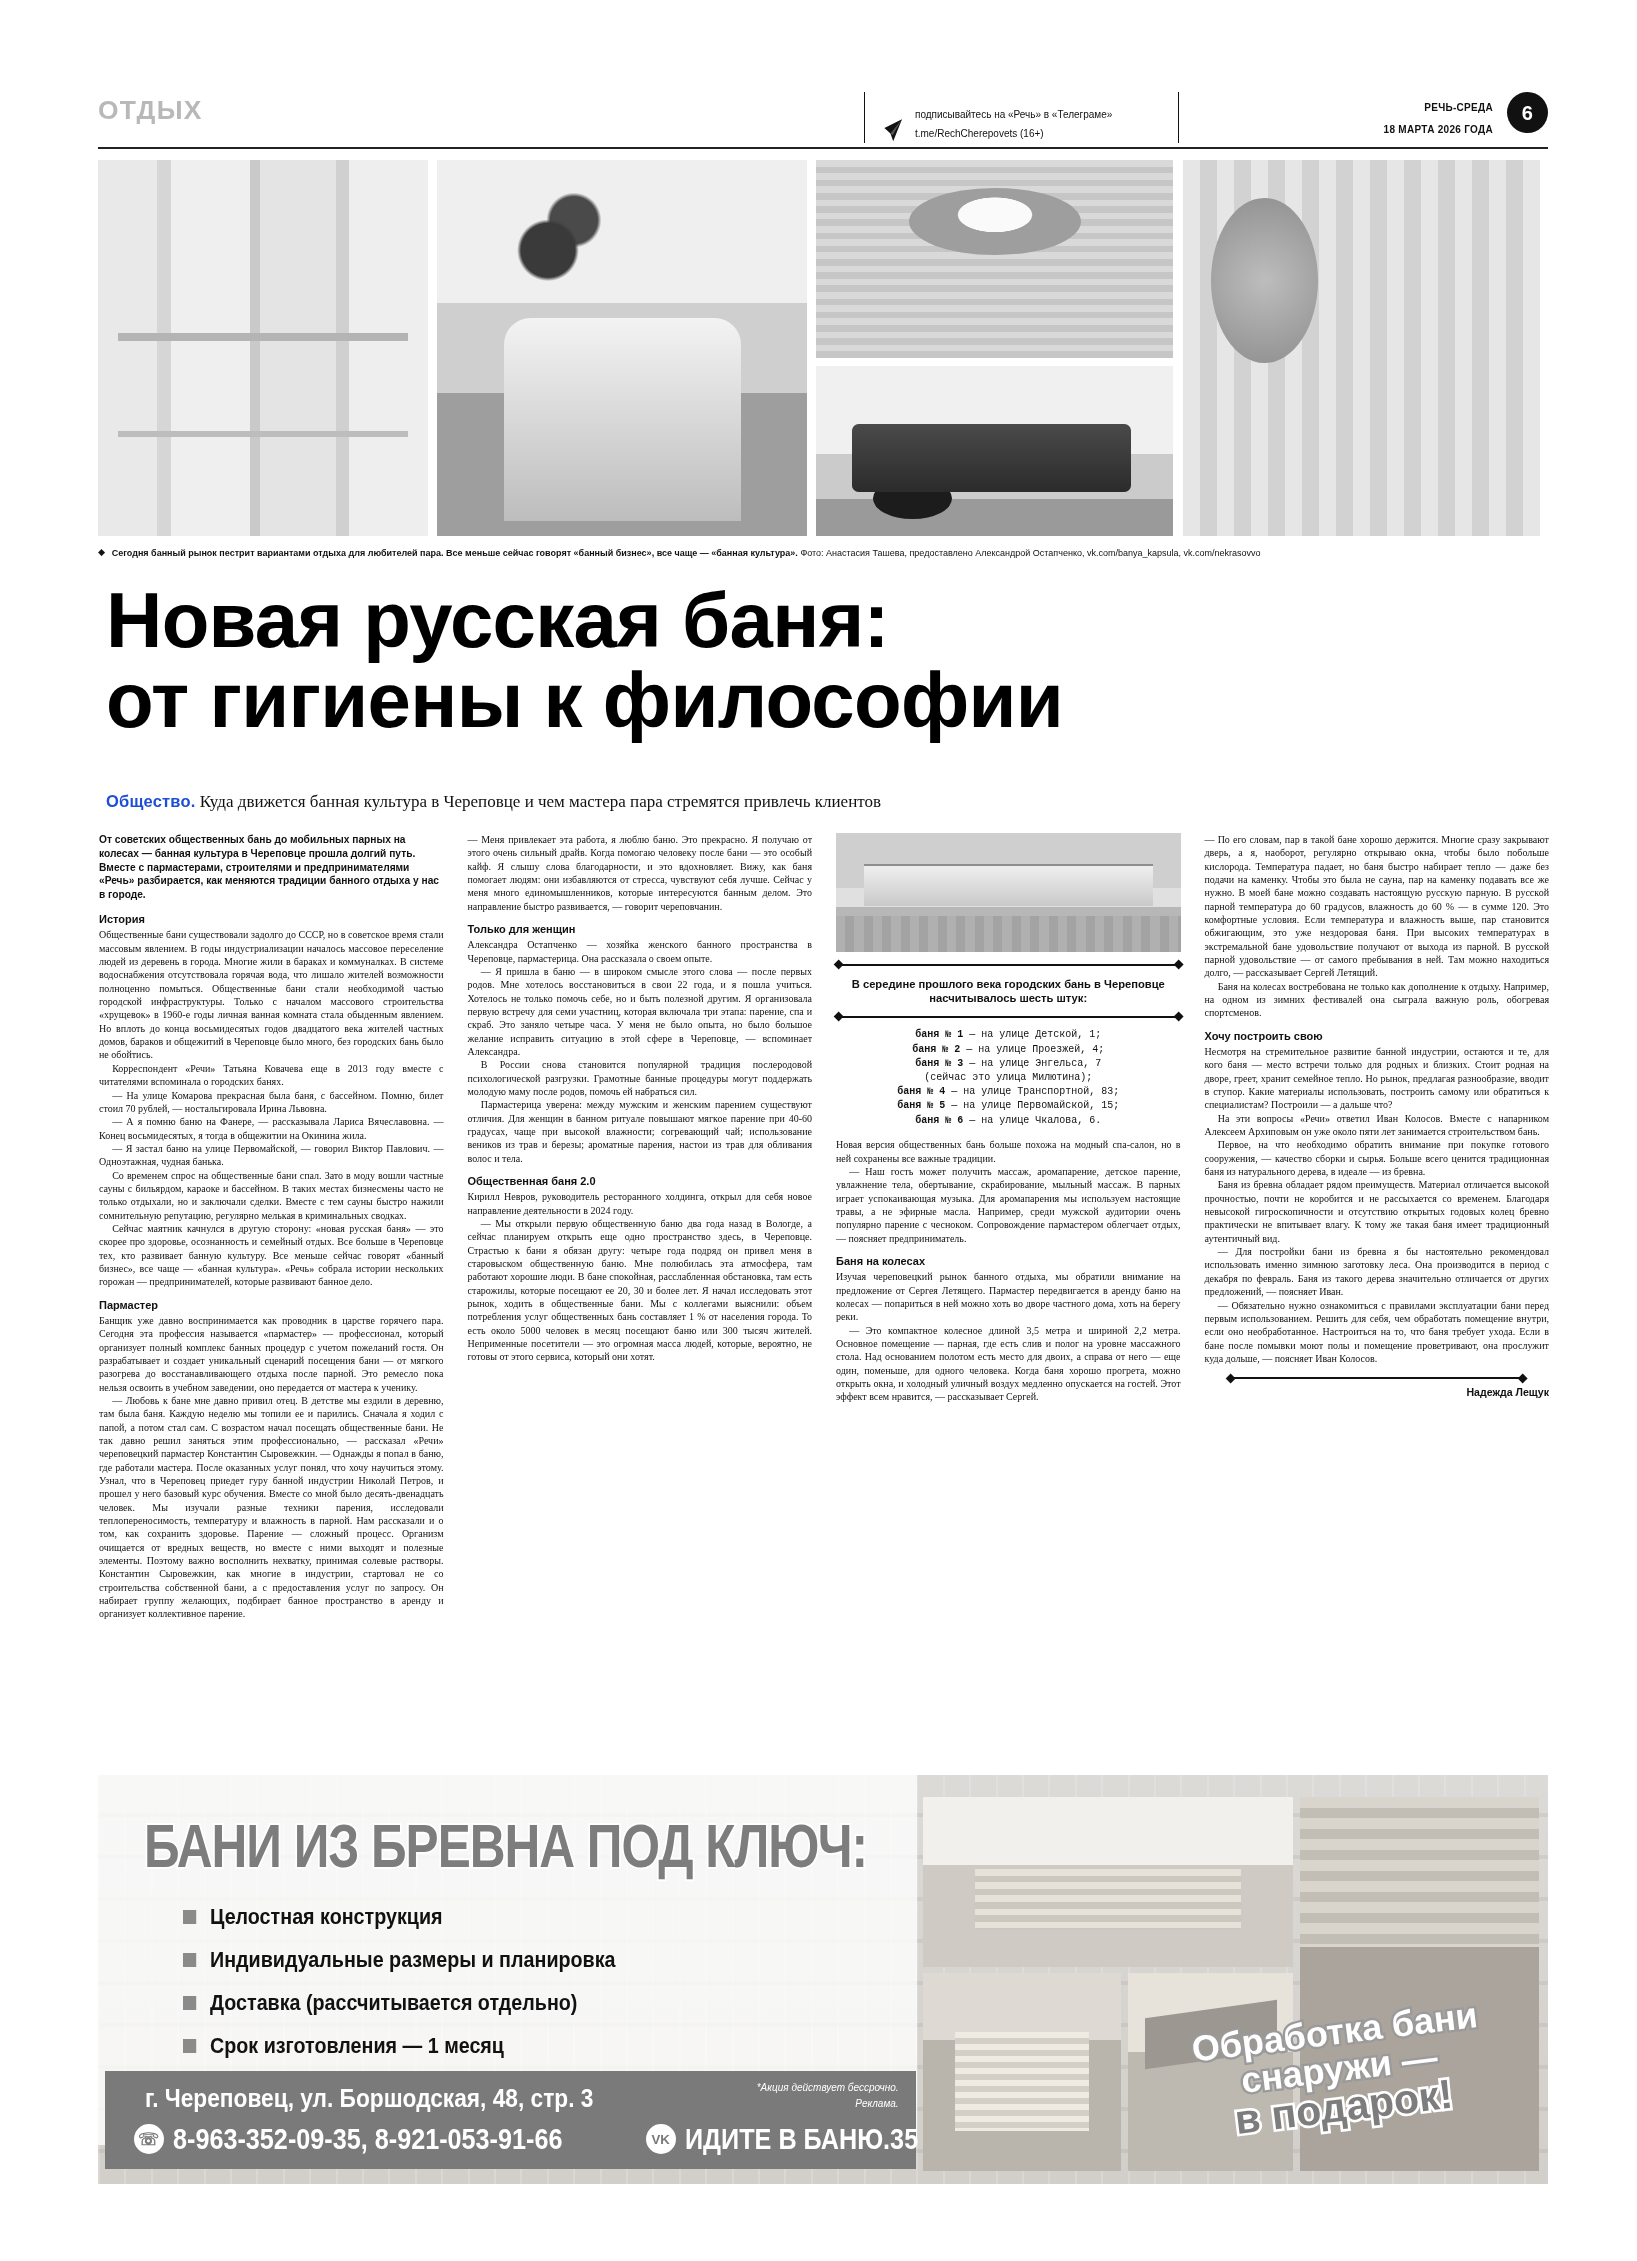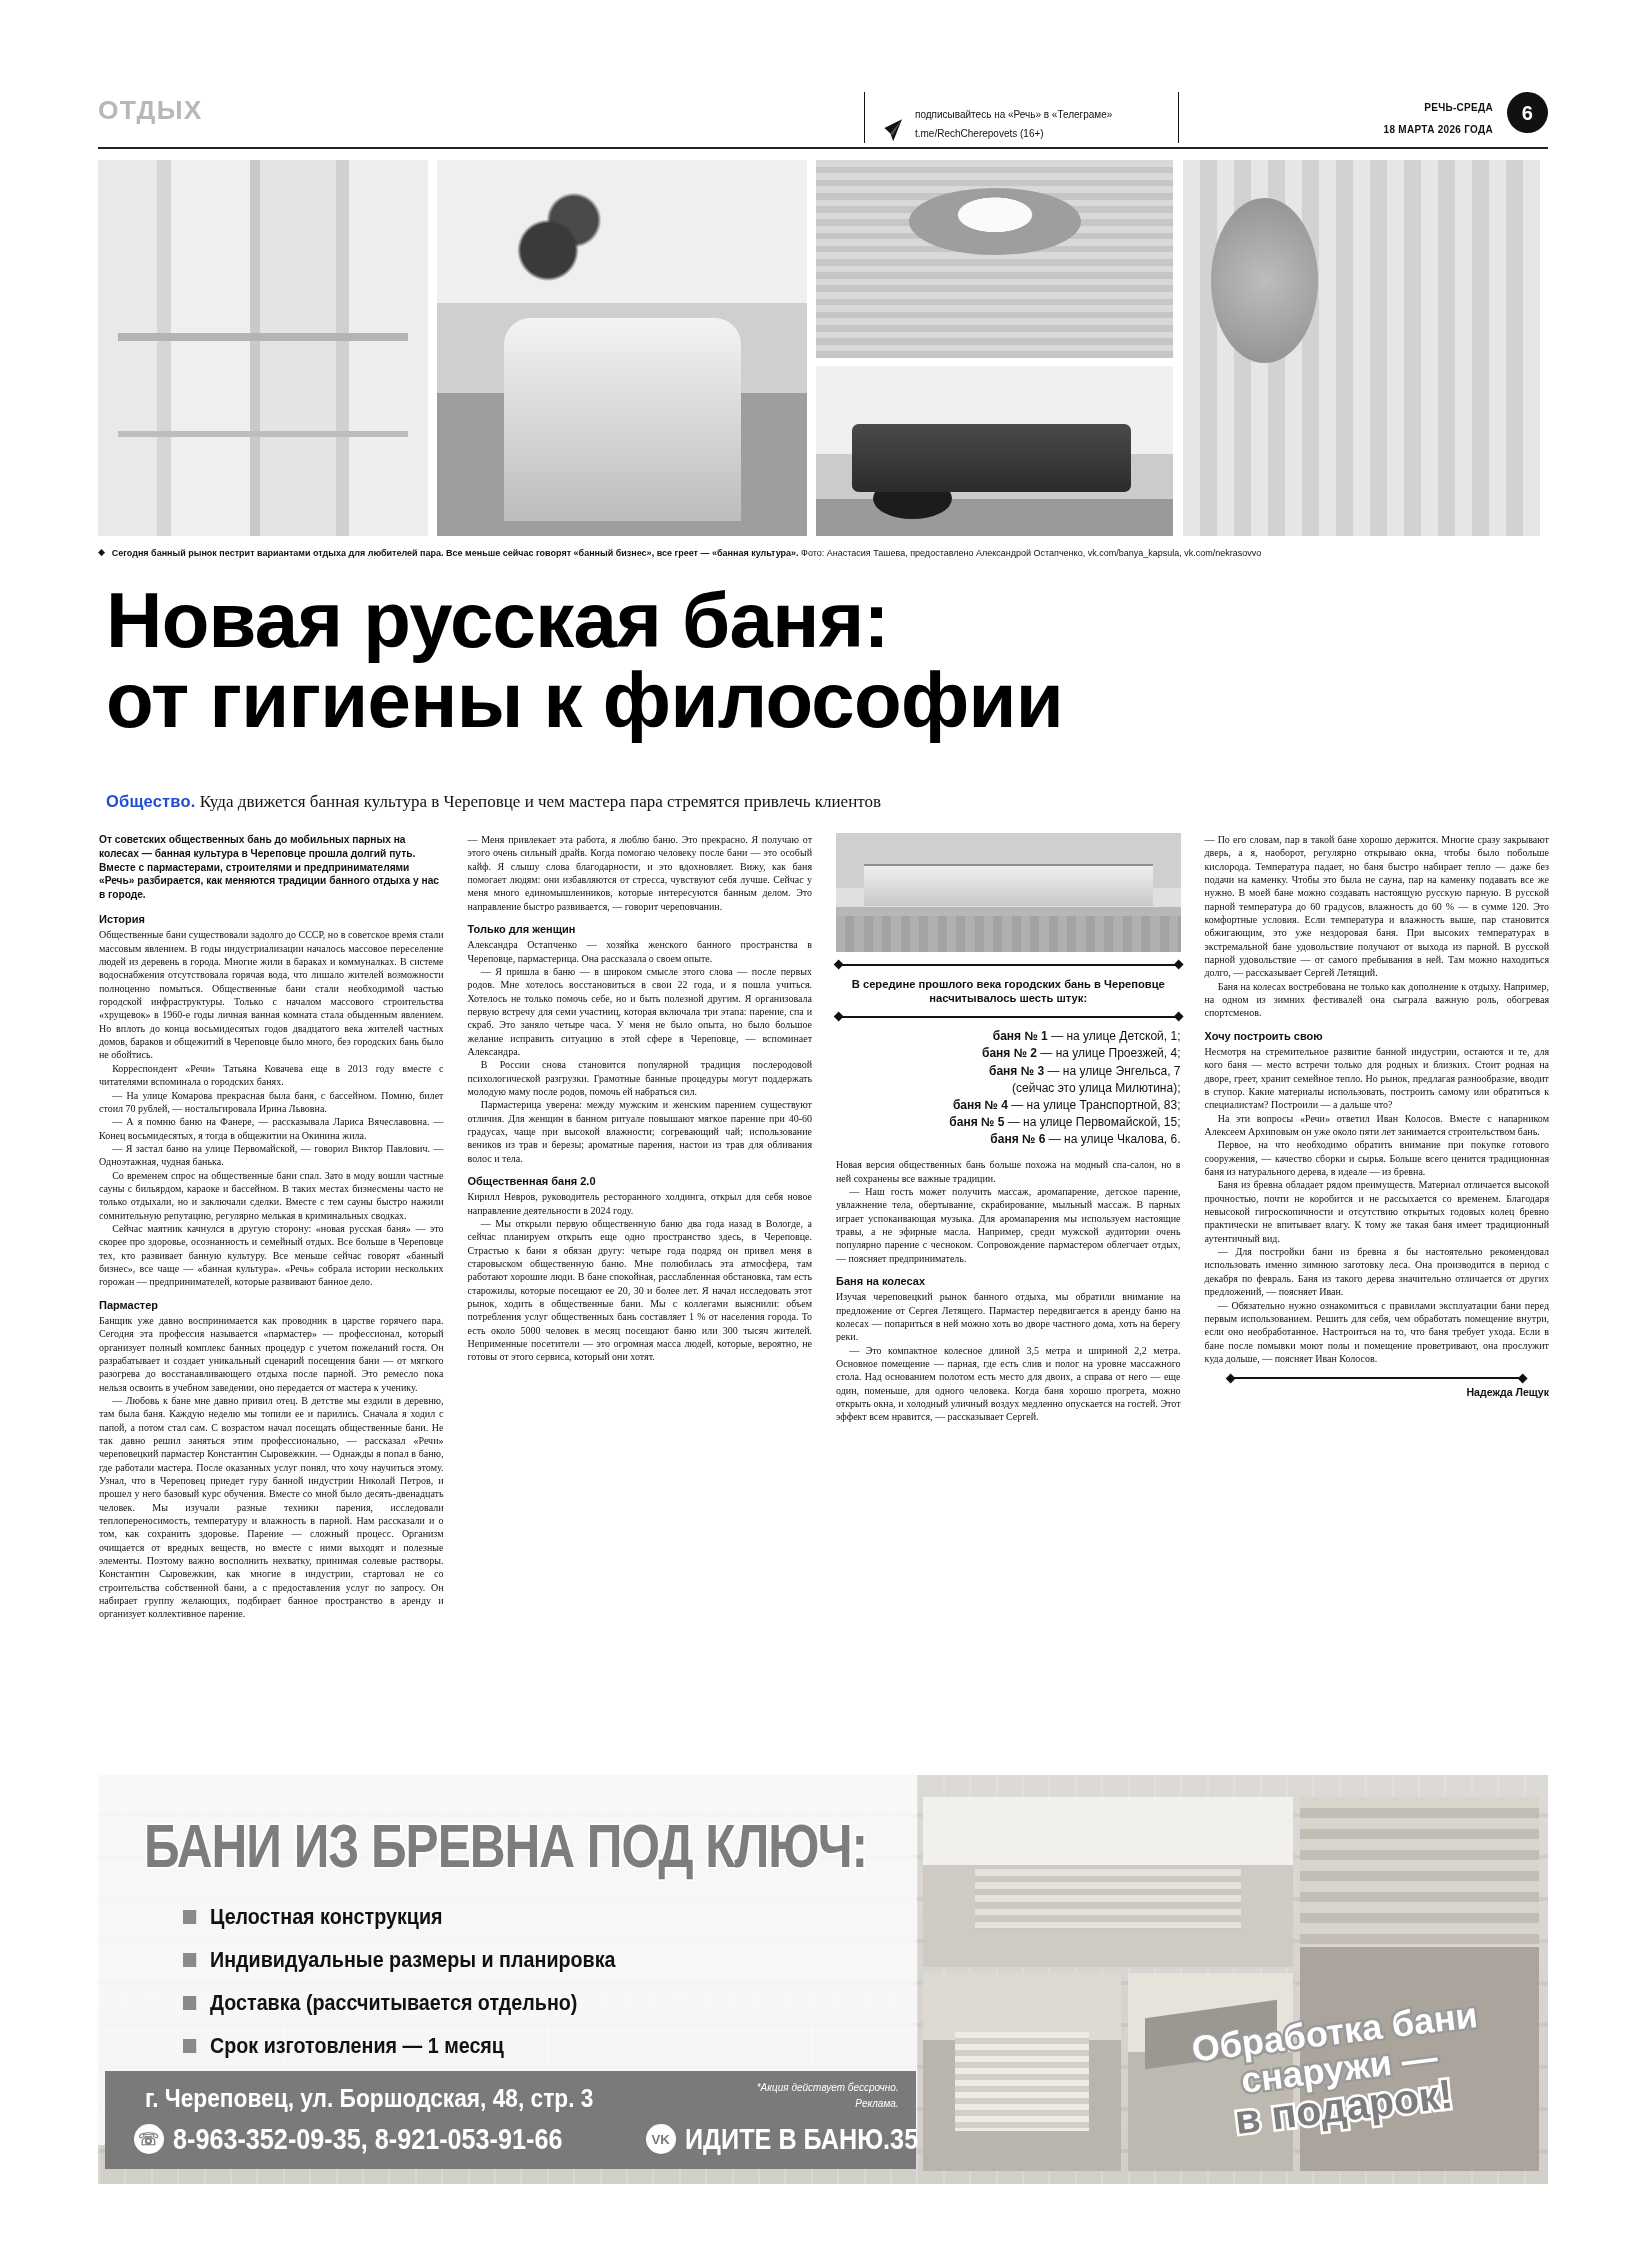--- a/index.html
+++ b/index.html
@@ -138,22 +138,22 @@
 
   .factbox { margin:0 0 10.6px 0; }
   .fbrule { position:relative; height:2px; background:#111; margin:4px 0; }
   .fbrule::before,.fbrule::after{content:"";position:absolute;top:-2.6px;width:7.3px;height:7.3px;
     background:#111;transform:rotate(45deg);}
   .fbrule::before{left:-1.3px;} .fbrule::after{right:-1.3px;}
   .fbtitle {
     font-family:"Liberation Sans", sans-serif; font-weight:700;
     font-size:11.2px; line-height:1.28; text-align:center; padding:6.6px 2.6px 6.6px 2.6px;
   }
-  .fblist { font-family:Liberation Sans, sans-serif; font-size:12px;
-    line-height:1.42; text-align:right; padding-top:6.6px; }
+  .fblist { font-family:Liberation Mono, monospace; font-size:10px;
+    line-height:1.42; text-align:center; padding-top:6.6px; }
   .fblist div b { font-weight:700; }
 
   
   .byline-rule { position:relative; height:2px; background:#111; margin:12px 0 5.3px 0; width:86%; margin-left:7%; }
   .byline-rule::before,.byline-rule::after{content:"";position:absolute;top:-2.6px;width:7.3px;height:7.3px;
     background:#111;transform:rotate(45deg);}
   .byline-rule::before{left:-1.3px;} .byline-rule::after{right:-1.3px;}
   .byline { font-family:"Liberation Sans", sans-serif; font-weight:700; font-size:10.6px;
     text-align:right; }
 
@@ -268,21 +268,21 @@
     <div class="pcol">
       <div class="ph art3" style="width:357px;height:198px;"></div>
       <div class="ph art4" style="width:357px;height:170px;"></div>
     </div>
     <div class="ph art5" style="width:357px;height:376px;"></div>
   </div>
 
   <div class="caption">
     <span class="dia">◆</span>
     <div>
-      <b>Сегодня банный рынок пестрит вариантами отдыха для любителей пара. Все меньше сейчас говорят «банный бизнес», все греет — «банная культура».</b>
+      <b>Сегодня банный рынок пестрит вариантами отдыха для любителей пара. Все меньше сейчас говорят «банный бизнес», все чаще — «банная культура».</b>
       <span class="credit">Фото: Анастасия Ташева, предоставлено Александрой Остапченко, vk.com/banya_kapsula, vk.com/nekrasovvo</span>
     </div>
   </div>
 
   <div class="headline">
     <span class="l1">Новая русская баня:</span>
     <span class="l2">от гигиены к философии</span>
   </div>
 
   <div class="subtitle">

